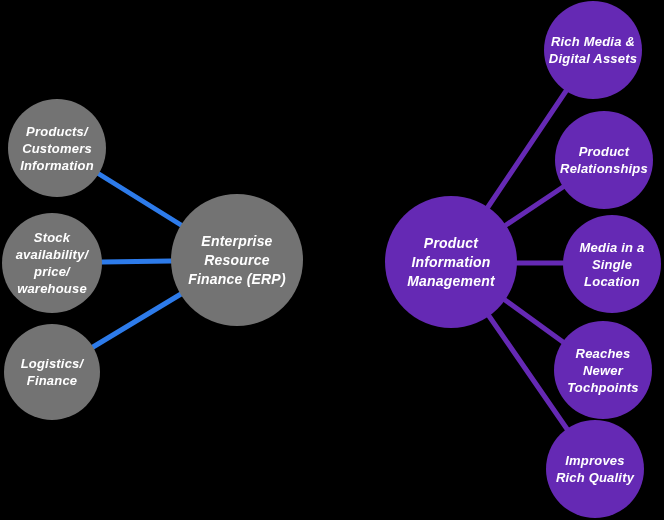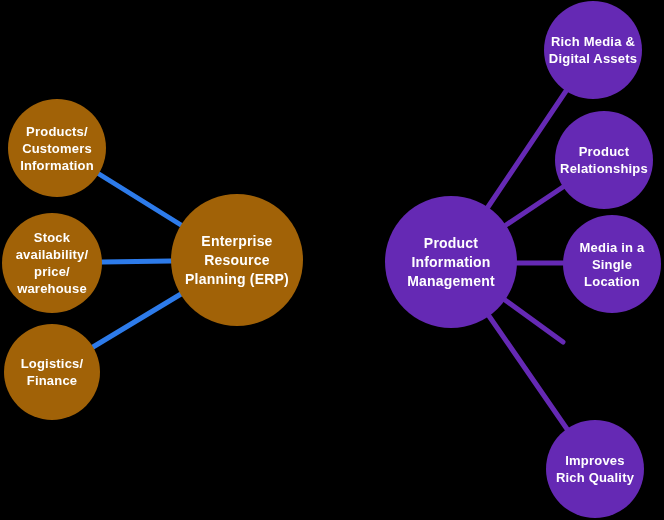--- a/index.html
+++ b/index.html
@@ -28,26 +28,27 @@
     position: absolute;
     border-radius: 50%;
     display: flex;
     align-items: center;
     justify-content: center;
     text-align: center;
     color: #FFFFFF;
     font-weight: 600;
     letter-spacing: 0.2px;
   }
-  .node.blue   { background: #a16207; }
+  .node.blue   { background: #737373; }
   .node.purple { background: #6529B4; }
   .node .label {
     white-space: pre-line;
     font-size: 13px;
     line-height: 17px;
+    font-style: italic;
   }
   .node.hub .label {
     font-size: 14px;
     line-height: 19px;
   }
 </style>
 </head>
 <body>
 
 <div class="canvas">
@@ -77,21 +78,21 @@
   <div class="node blue spoke" style="left:2px; top:213px; width:100px; height:100px;">
     <span class="label">Stock
 availability/
 price/
 warehouse</span>
   </div>
 
   <div class="node blue hub" style="left:171px; top:194px; width:132px; height:132px;">
     <span class="label">Enterprise
 Resource
-Planning (ERP)</span>
+Finance (ERP)</span>
   </div>
 
   <div class="node purple hub" style="left:385px; top:196px; width:132px; height:132px;">
     <span class="label">Product
 Information
 Management</span>
   </div>
 
   <div class="node purple spoke" style="left:544px; top:1px; width:98px; height:98px;">
     <span class="label">Rich Media &amp;
@@ -102,19 +103,24 @@
     <span class="label">Product
 Relationships</span>
   </div>
 
   <div class="node purple spoke" style="left:563px; top:215px; width:98px; height:98px;">
     <span class="label">Media in a
 Single
 Location</span>
   </div>
 
+  <div class="node purple spoke" style="left:554px; top:321px; width:98px; height:98px;">
+    <span class="label">Reaches
+Newer
+Tochpoints</span>
+  </div>
 
   <div class="node purple spoke" style="left:546px; top:420px; width:98px; height:98px;">
     <span class="label">Improves
 Rich Quality</span>
   </div>
 
 </div>
 
 </body></html>

